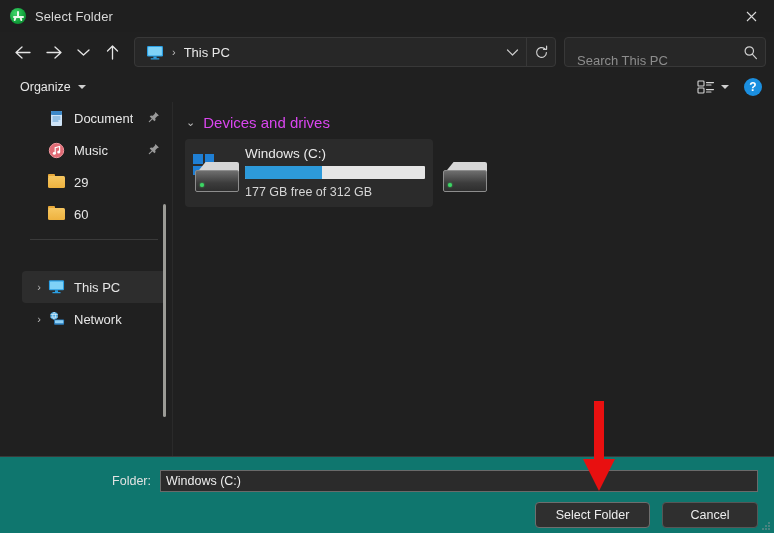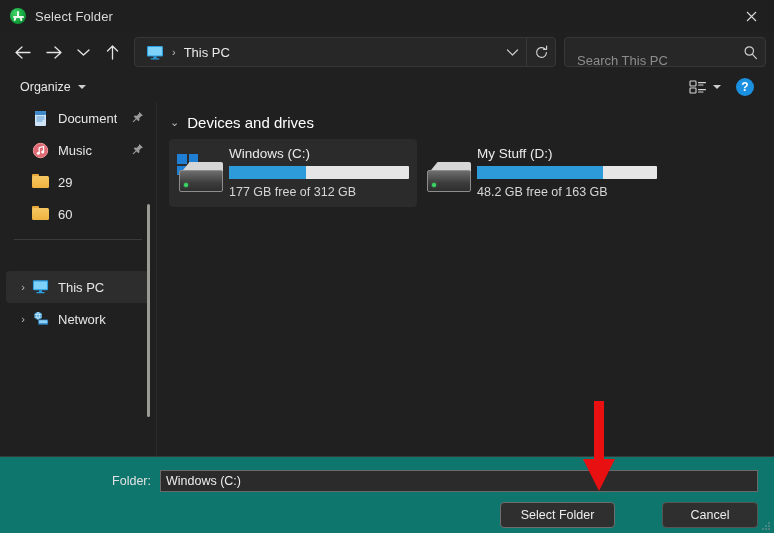--- a/index.html
+++ b/index.html
@@ -101,21 +101,21 @@
   .searchbox input::placeholder{color:#8d8d8d;}
   .search-ico{
     flex:0 0 30px;display:flex;align-items:center;justify-content:center;
     color:#cfcfcf;font-size:13px;
   }
 
   
   .toolbar{
     height:30px;flex:0 0 30px;
     display:flex;align-items:center;
-    padding:0 20px 0 14px;box-sizing:border-box;
+    padding:0 12px 0 14px;box-sizing:border-box;
     background:#202020;
     position:relative;
   }
   .organize{
     display:flex;align-items:center;gap:7px;
     color:#e6e6e6;font-size:12.5px;
     padding:3px 6px;border-radius:4px;
   }
   .caret{
     width:0;height:0;border-left:4px solid transparent;border-right:4px solid transparent;
@@ -129,20 +129,21 @@
     width:18px;height:18px;border-radius:50%;
     background:#1b8fe0;color:#fff;font-size:12px;font-weight:bold;
     display:flex;align-items:center;justify-content:center;
     margin-left:8px;
   }
 
   
   .body{
     flex:1 1 auto;display:flex;min-height:0;position:relative;
     background:#202020;
+    margin-left:16px;
   }
   .sidebar{
     flex:0 0 156px;width:156px;position:relative;
     background:#202020;overflow:hidden;
     border-right:1px solid #2a2a2a;
   }
   .side-item{
     height:32px;display:flex;align-items:center;
     padding-left:8px;box-sizing:border-box;position:relative;
     border-radius:4px;margin:0 6px 0 6px;
@@ -188,21 +189,21 @@
   
   .content{
     flex:1 1 auto;min-width:0;position:relative;background:#202020;
     padding:12px 0 0 10px;box-sizing:border-box;
   }
   .group-head{
     display:flex;align-items:center;gap:8px;margin-bottom:8px;
     padding-left:3px;
   }
   .group-chev{color:#bdbdbd;font-size:11px;line-height:1;}
-  .group-title{color:#ffffff;font-size:15px;}
+  .group-title{color:#d946ef;font-size:15px;}
   .tiles{display:flex;align-items:flex-start;padding-left:2px;}
   .tile{
     display:flex;align-items:flex-start;gap:0px;
     padding:7px 8px 8px 8px;border-radius:4px;
     width:248px;box-sizing:border-box;
   }
   .tile.selected{background:#2b2b2b;}
   .drive-ico{
     width:48px;height:42px;flex:0 0 48px;position:relative;margin-top:8px;
   }
@@ -262,21 +263,21 @@
   }
   .dlg-btn{
     height:26px;border-radius:4px;
     background:#2f2f2f;border:1px solid #565656;
     color:#ededed;font-size:12.5px;
     display:flex;align-items:center;justify-content:center;
     font-family:"Liberation Sans","DejaVu Sans",sans-serif;
     box-sizing:border-box;
   }
   .dlg-btn.primary{width:115px;border-color:#6e6e6e;}
-  .dlg-btn.secondary{width:96px;margin-left:35px;}
+  .dlg-btn.secondary{width:96px;}
   .grip{
     position:absolute;right:3px;bottom:2px;width:10px;height:10px;opacity:.55;
   }
   .grip span{
     position:absolute;width:2px;height:2px;background:#9a9a9a;border-radius:1px;
   }
 
   
   .arrow{
     position:absolute;left:581px;top:401px;width:36px;height:92px;
@@ -495,27 +496,20 @@
             <div class="tile-sub">177 GB free of 312 GB</div>
           </div>
         </div>
 
         <div class="tile">
           <div class="drive-ico">
             <div class="drive-top"></div>
             <div class="drive-body"></div>
             <div class="drive-led"></div>
           </div>
-          <div class="tile-info">
-            <div class="tile-name">My Stuff (D:)</div>
-            <div class="bar-track">
-              <div class="bar-fill" id="bar1" style="width: 70%;"></div>
-            </div>
-            <div class="tile-sub">48.2 GB free of 163 GB</div>
-          </div>
         </div>
 
       </div>
     </div>
   </div>
 
   <div class="footer">
     <div class="folder-row">
       <div class="folder-lbl">Folder:</div>
       <input class="folder-input" type="text" value="Windows (C:)" style="">

